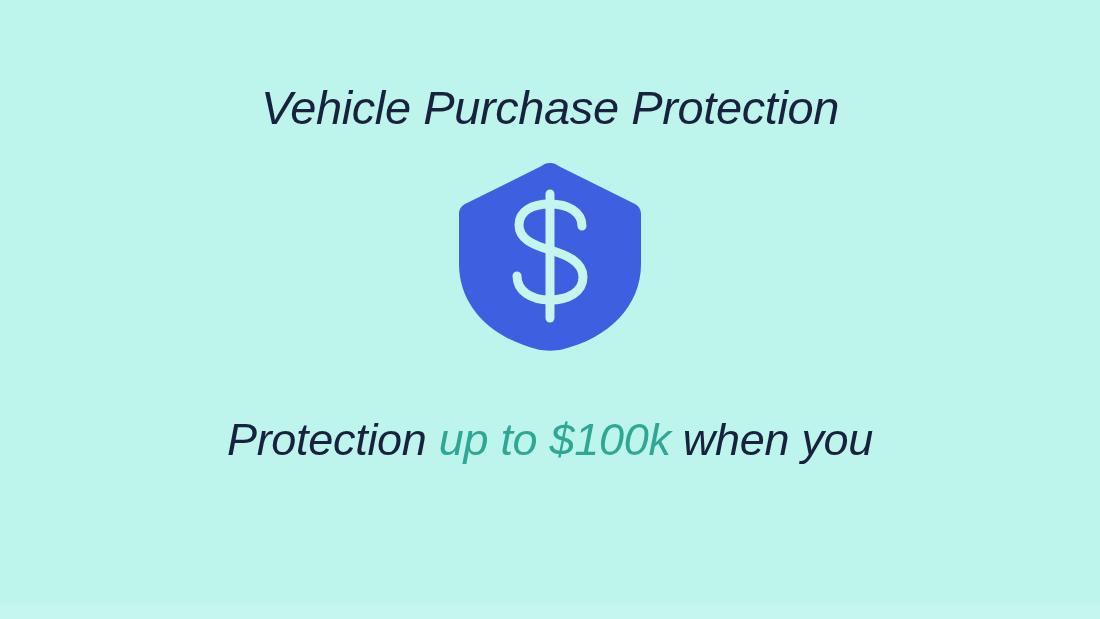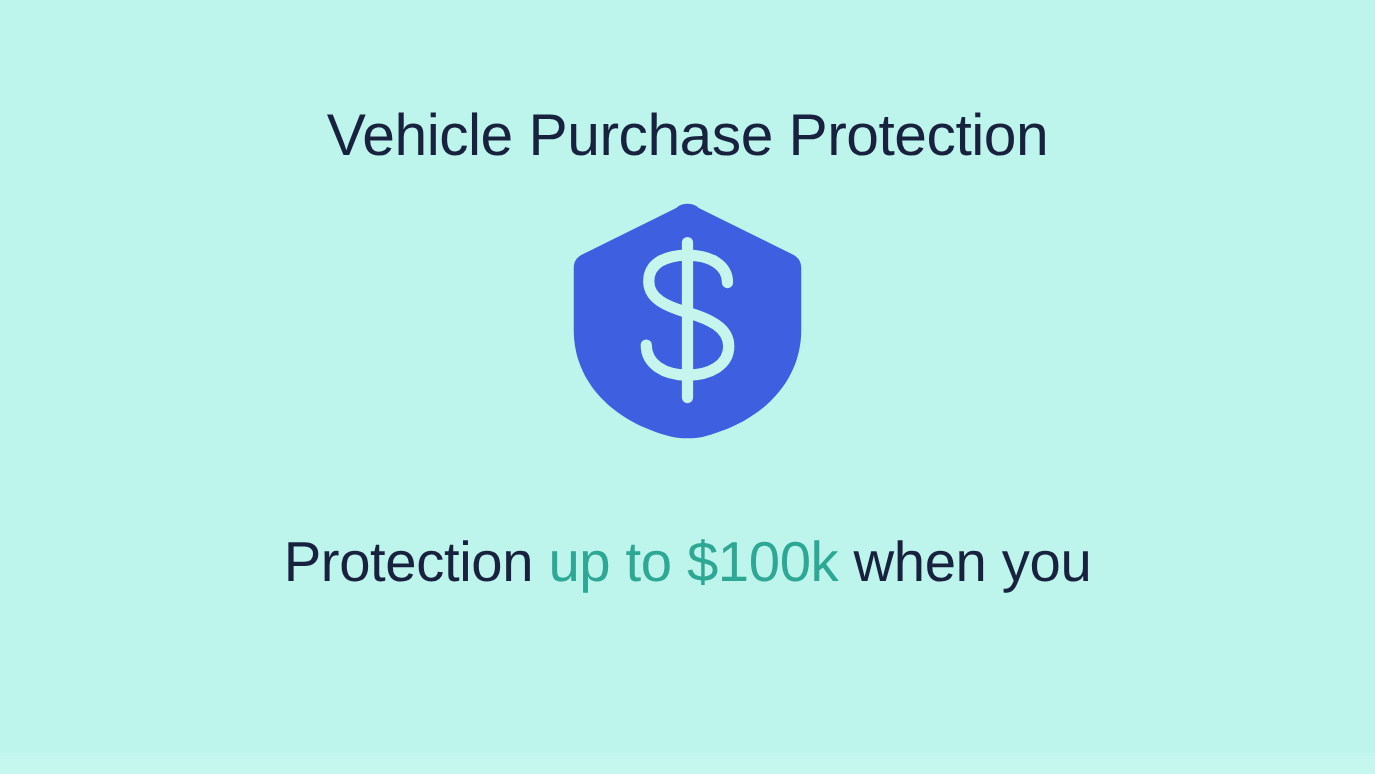--- a/index.html
+++ b/index.html
@@ -17,20 +17,21 @@
 
   #slide {
     position: relative;
     width: 1100px;
     height: 619px;
     background: #bdf5ec;
     display: flex;
     flex-direction: column;
     align-items: center;
     box-sizing: border-box;
+    font-style: italic;
   }
 
   
   #bottom-band {
     position: absolute;
     left: 0;
     bottom: 0;
     width: 1100px;
     height: 14px;
     background: #c6f7ef;
@@ -82,21 +83,20 @@
     position: absolute;
     top: 414px;
     left: 0;
     width: 1100px;
     text-align: center;
     font-size: 45px;
     line-height: 1.17;
     font-weight: 400;
     letter-spacing: -0.3px;
     color: #18213d;
-    margin-top: 10px;
   }
 
   #subhead .line {
     display: block;
     white-space: nowrap;
   }
 
   #subhead .hl {
     color: #2fa795;
   }

